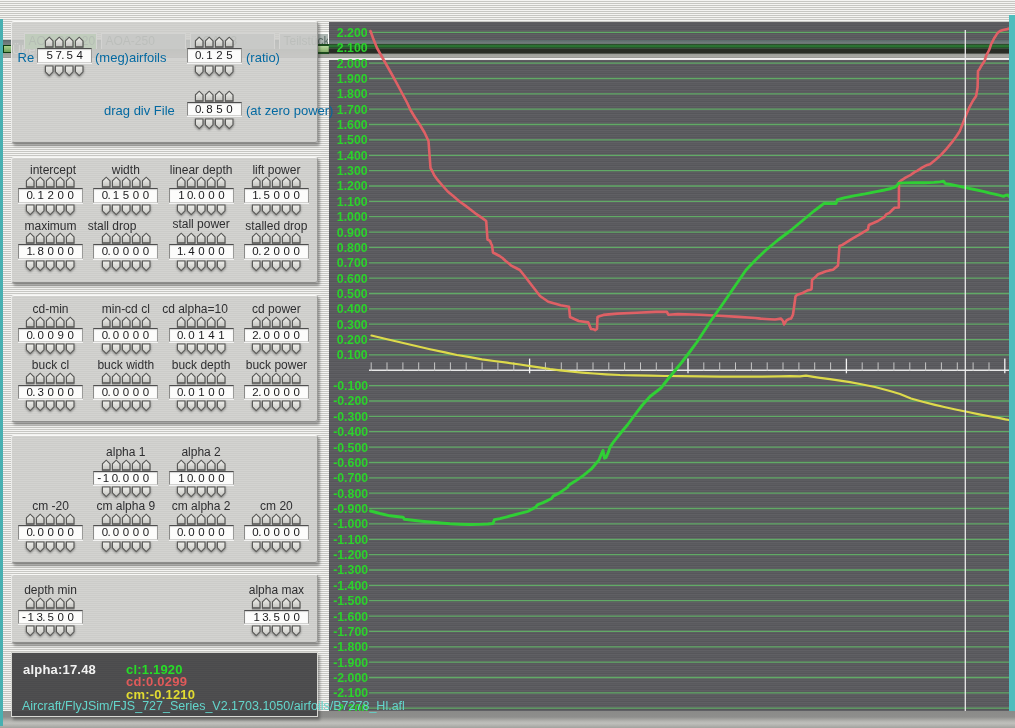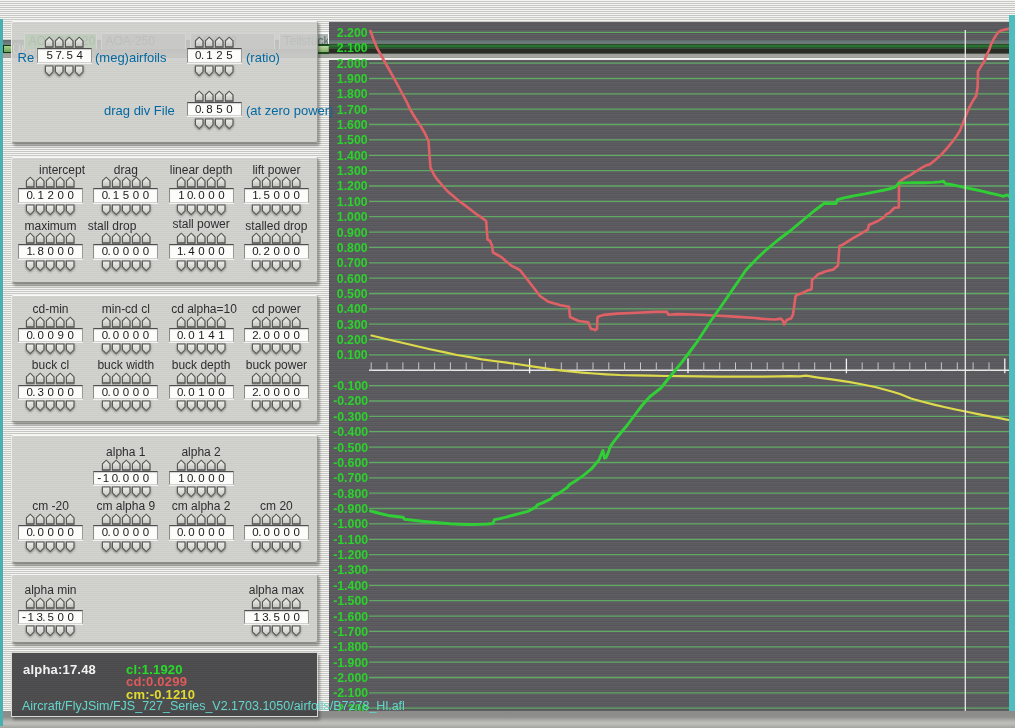--- a/index.html
+++ b/index.html
@@ -261,21 +261,21 @@
     <span class="dg">5</span>
     <span class="dg">0</span>
   </div>
 <svg class="arow ard" style="left:195.0px;top:118px" width="40" height="12" viewBox="0 0 40 11.5">
     <use href="#ad" x="0"></use>
     <use href="#ad" x="10"></use>
     <use href="#ad" x="20"></use>
     <use href="#ad" x="30"></use>
   </svg>
 <div class="abs lbl" style="left:246px;top:103px">(at zero power)</div>
-<div class="abs lb" style="left:62px;top:162.5px">intercept</div>
+<div class="abs lb" style="left:53px;top:162.5px">intercept</div>
 <svg class="arow" style="left:26.3px;top:176.4px" width="50" height="12" viewBox="0 0 50 11.5">
     <use href="#au" x="0"></use>
     <use href="#au" x="10"></use>
     <use href="#au" x="20"></use>
     <use href="#au" x="30"></use>
     <use href="#au" x="40"></use>
   </svg>
 <div class="abs fld" style="left:18.0px;top:188.3px;width:65px">
     <span class="dg dot">0.</span>
     <span class="dg">1</span>
@@ -283,21 +283,21 @@
     <span class="dg">0</span>
     <span class="dg">0</span>
   </div>
 <svg class="arow ard" style="left:26.3px;top:203.8px" width="50" height="12" viewBox="0 0 50 11.5">
     <use href="#ad" x="0"></use>
     <use href="#ad" x="10"></use>
     <use href="#ad" x="20"></use>
     <use href="#ad" x="30"></use>
     <use href="#ad" x="40"></use>
   </svg>
-<div class="abs lb" style="left:125.8px;top:162.5px">drag</div>
+<div class="abs lb" style="left:125.8px;top:162.5px">width</div>
 <svg class="arow" style="left:101.6px;top:176.4px" width="50" height="12" viewBox="0 0 50 11.5">
     <use href="#au" x="0"></use>
     <use href="#au" x="10"></use>
     <use href="#au" x="20"></use>
     <use href="#au" x="30"></use>
     <use href="#au" x="40"></use>
   </svg>
 <div class="abs fld" style="left:93.3px;top:188.3px;width:65px">
     <span class="dg dot">0.</span>
     <span class="dg">1</span>
@@ -481,21 +481,21 @@
     <span class="dg">0</span>
     <span class="dg">0</span>
   </div>
 <svg class="arow ard" style="left:101.6px;top:343.2px" width="50" height="12" viewBox="0 0 50 11.5">
     <use href="#ad" x="0"></use>
     <use href="#ad" x="10"></use>
     <use href="#ad" x="20"></use>
     <use href="#ad" x="30"></use>
     <use href="#ad" x="40"></use>
   </svg>
-<div class="abs lb" style="left:204px;top:301.5px">cd alpha=10</div>
+<div class="abs lb" style="left:195px;top:301.5px">cd alpha=10</div>
 <svg class="arow" style="left:176.9px;top:315.5px" width="50" height="12" viewBox="0 0 50 11.5">
     <use href="#au" x="0"></use>
     <use href="#au" x="10"></use>
     <use href="#au" x="20"></use>
     <use href="#au" x="30"></use>
     <use href="#au" x="40"></use>
   </svg>
 <div class="abs fld" style="left:168.6px;top:327.7px;width:65px">
     <span class="dg dot">0.</span>
     <span class="dg">0</span>
@@ -746,21 +746,21 @@
     <span class="dg">0</span>
     <span class="dg">0</span>
   </div>
 <svg class="arow ard" style="left:252.2px;top:540.6px" width="50" height="12" viewBox="0 0 50 11.5">
     <use href="#ad" x="0"></use>
     <use href="#ad" x="10"></use>
     <use href="#ad" x="20"></use>
     <use href="#ad" x="30"></use>
     <use href="#ad" x="40"></use>
   </svg>
-<div class="abs lb" style="left:50.5px;top:583px">alpha min</div>
+<div class="abs lb" style="left:50.5px;top:583px">depth min</div>
 <svg class="arow" style="left:26.3px;top:597.3px" width="50" height="12" viewBox="0 0 50 11.5">
     <use href="#au" x="0"></use>
     <use href="#au" x="10"></use>
     <use href="#au" x="20"></use>
     <use href="#au" x="30"></use>
     <use href="#au" x="40"></use>
   </svg>
 <div class="abs fld" style="left:18.0px;top:609.5px;width:65px">
     <span style="position:absolute;left:3px;font-size:12px;color:#19191b">-</span>
     <span class="dg">1</span>

